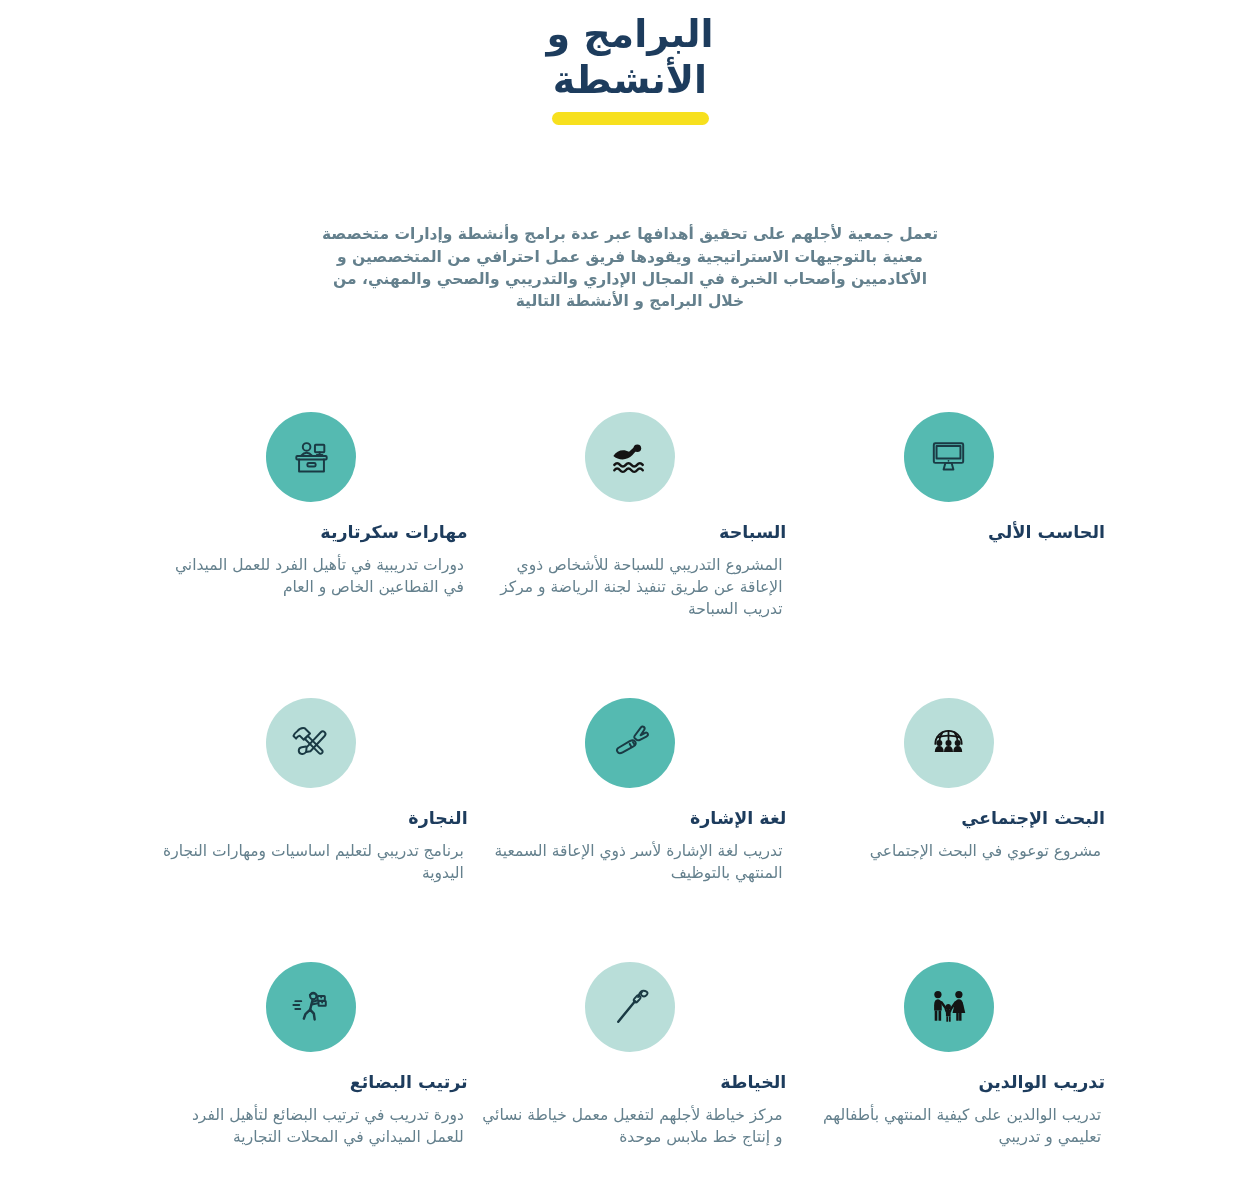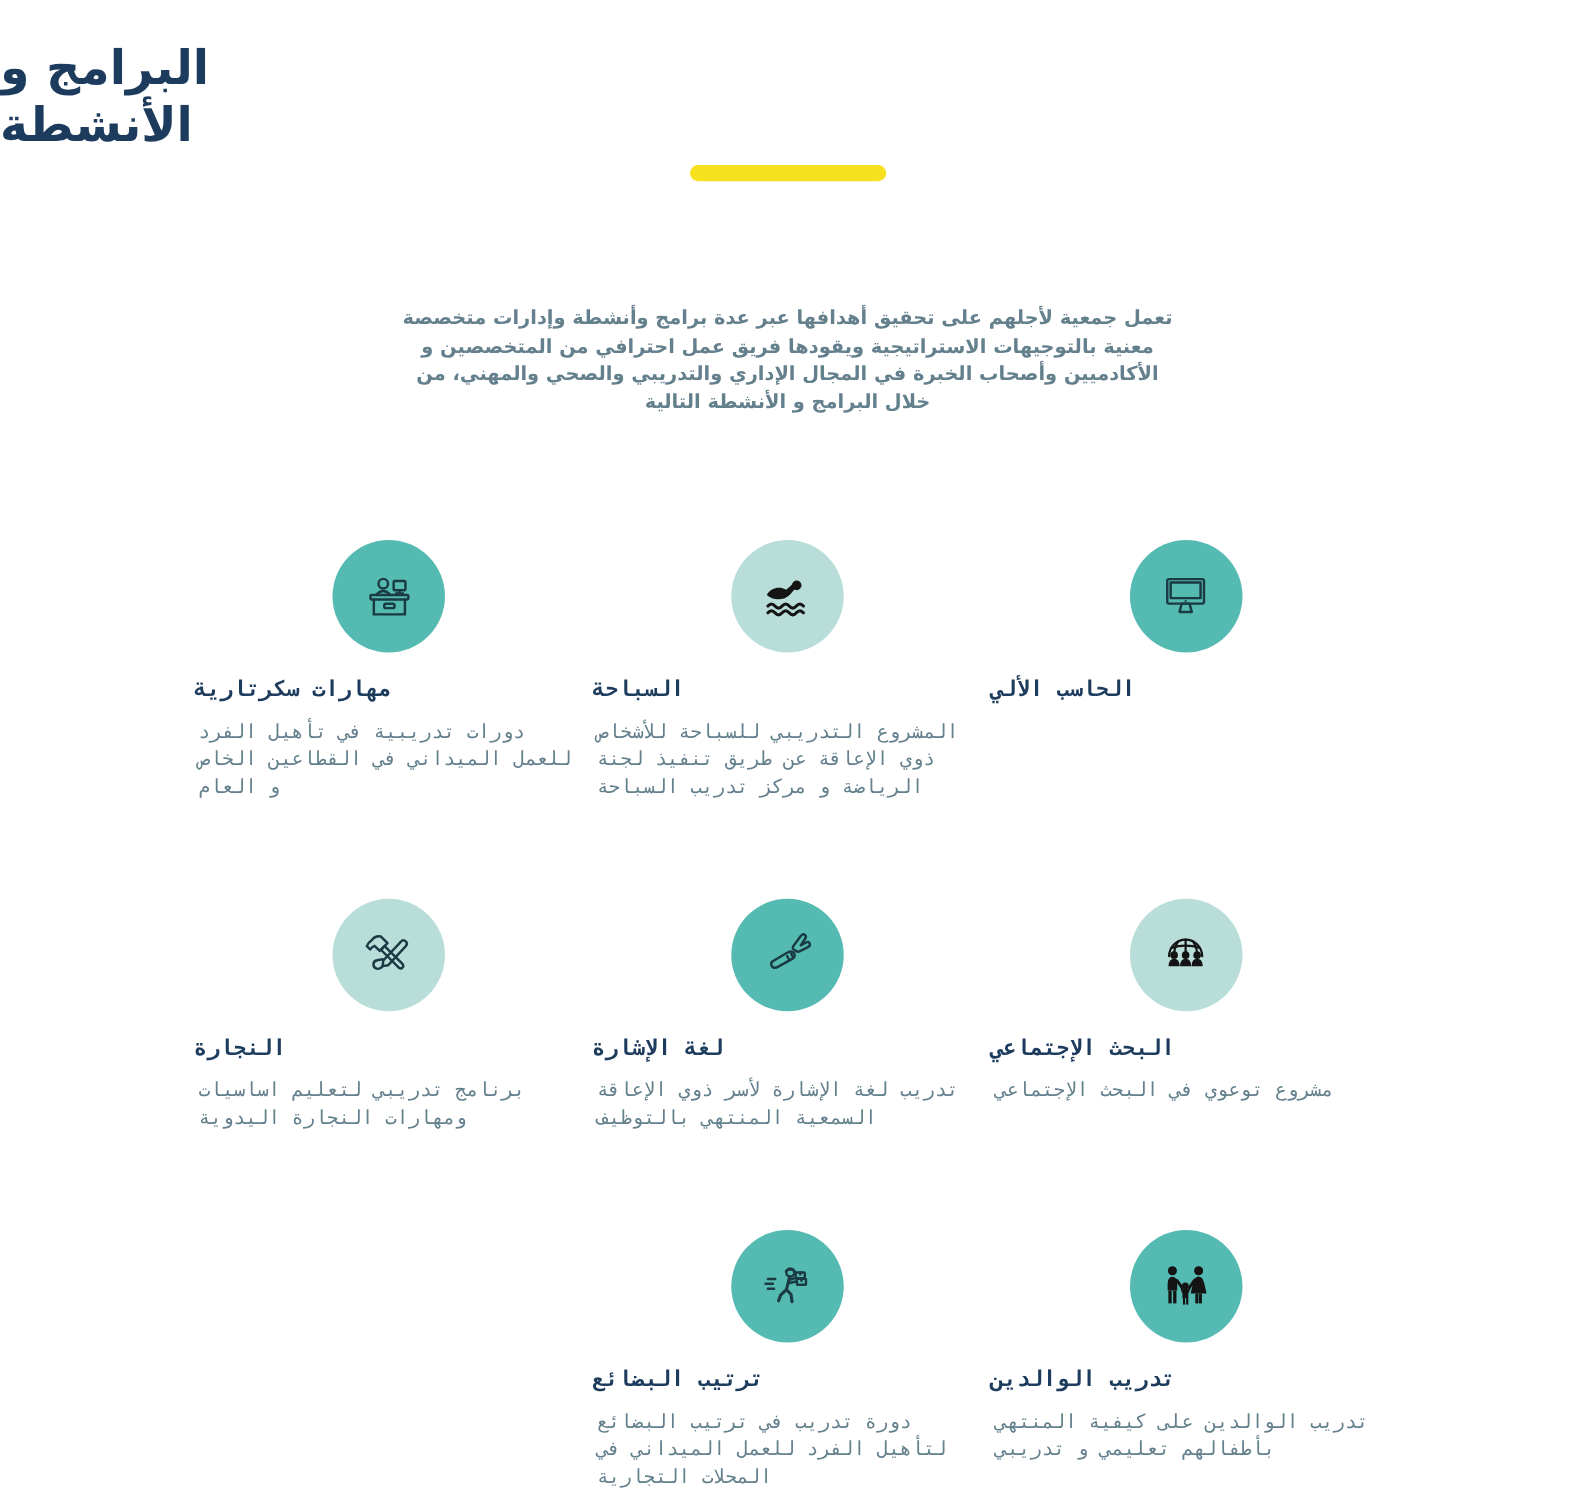--- a/index.html
+++ b/index.html
@@ -13,21 +13,21 @@
   }
   *{box-sizing:border-box;}
   html,body{margin:0;padding:0;}
   body{
     width:1260px;height:1200px;
     background:#ffffff;
     font-family:"DejaVu Sans", sans-serif;
     direction:rtl;
     overflow:hidden;
   }
-  .header{padding-top:32px;text-align:left;}
+  .header{padding-top:12px;text-align:center;}
   .page-title{
     margin:0;
     font-size:38px;
     font-weight:bold;
     color:var(--title-color);
     line-height:1.2;
   }
   .page-title span{display:block;}
   .title-underline{
     width:157px;height:13px;border-radius:7px;
@@ -44,21 +44,21 @@
     line-height:1.44;
   }
   .grid{
     width:950px;
     margin:100px auto 0;
     display:grid;
     grid-template-columns:repeat(3,1fr);
     row-gap:78px;
     column-gap:6px;
   }
-  .cell{text-align:left;font-family:Liberation Mono, monospace;}
+  .cell{text-align:right;}
   .circle{
     width:90px;height:90px;border-radius:50%;
     margin:0 auto 20px;
     display:flex;align-items:center;justify-content:center;
   }
   .c-solid{background:var(--circle-teal);}
   .c-light{background:var(--circle-teal-light);}
   .circle svg{width:47px;height:47px;display:block;}
   .ptitle{
     margin:0 0 12px;
@@ -200,20 +200,31 @@
         <path class="fb" d="M34.6 15.5 q3.3 0 4.6 5.6 l1.9 8.4 H28.1 l1.9 -8.4 q1.3 -5.6 4.6 -5.6 z"></path>
         <rect class="fb" x="31.9" y="29.5" width="2.5" height="8"></rect>
         <rect class="fb" x="34.8" y="29.5" width="2.5" height="8"></rect>
         <path class="wb" style="stroke-width:2.4" d="M31.2 18.6 L26.8 25"></path>
       </svg>
     </div>
     <h3 class="ptitle">تدريب الوالدين</h3>
     <p class="pdesc">تدريب الوالدين على كيفية المنتهي بأطفالهم تعليمي و تدريبي</p>
   </div>
 
+  <div class="cell">
+    <div class="circle c-light">
+      <svg viewBox="0 0 48 48">
+        <path class="st25" d="M11.5 38.5 L28.6 17.6"></path>
+        <path class="st" d="M28.2 18.1 q-1.7 -1.6 -0.2 -3.2 l2.3 -2.5 q1.5 -1.6 3.1 -0.1 q1.6 1.5 0.1 3.1 l-2.3 2.5 q-1.5 1.6 -3 0.2 z"></path>
+        <path class="st" d="M31.8 13.4 Q33.6 5.6 39 7.2 Q42.8 8.4 40.6 11.2 Q38.2 14 35.6 11.8 Q33.4 9.8 36.4 7.4"></path>
+      </svg>
+    </div>
+    <h3 class="ptitle">الخياطة</h3>
+    <p class="pdesc">مركز خياطة لأجلهم لتفعيل معمل خياطة نسائي و إنتاج خط ملابس موحدة</p>
+  </div>
 
   <div class="cell">
     <div class="circle c-solid">
       <svg viewBox="0 0 48 48">
         <path class="st" d="M7.5 17.5 h6 M5.5 21.5 h6 M7.5 25.5 h5"></path>
         <circle class="st" cx="25.8" cy="12.3" r="3.3"></circle>
         <path class="st" d="M22.3 11.2 q3.5 -2.8 7 0"></path>
         <path class="st25" d="M25.2 15.8 L22.6 26.2"></path>
         <path class="st" d="M24.6 18.4 L30.4 16.6 M24.2 21 L30.4 19.6"></path>
         <rect class="st" x="30.2" y="12.2" width="7.4" height="4.8" rx="0.6"></rect>

